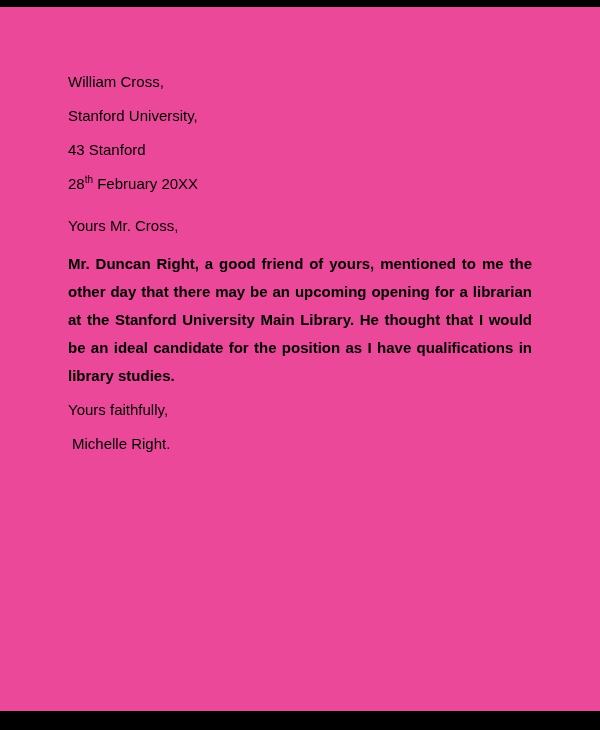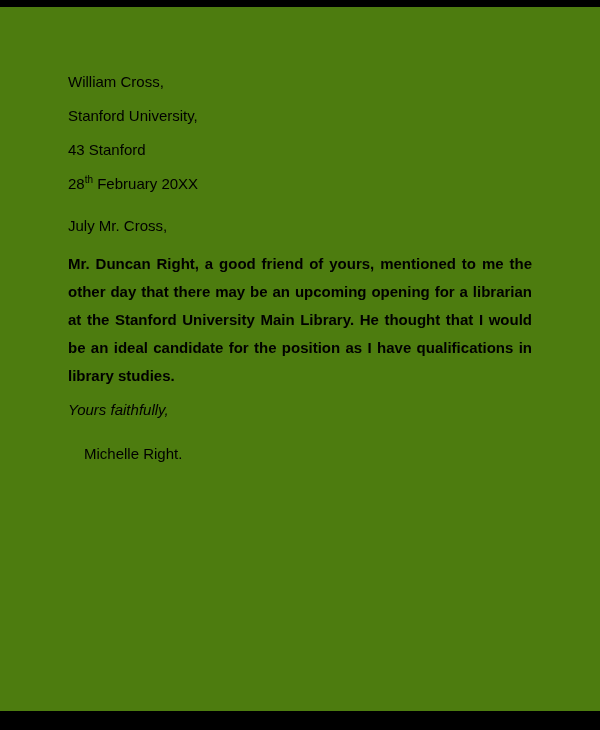--- a/index.html
+++ b/index.html
@@ -4,21 +4,21 @@
   <style>
     html, body {
       margin: 0;
       padding: 0;
       background: #ffffff;
     }
     .page {
       position: relative;
       width: 600px;
       height: 730px;
-      background: #4d7c0f;
+      background: #ec4899;
       overflow: hidden;
       font-family: "Liberation Sans", sans-serif;
       color: #000000;
     }
     .bar {
       position: absolute;
       left: 0;
       width: 600px;
       background: #000000;
     }
@@ -47,24 +47,23 @@
     .salutation {
       margin: 0 0 10px 0;
     }
     .para {
       margin: 0 0 6px 0;
       text-align: justify;
       font-weight: bold;
     }
     .closing {
       margin: 0 0 6px 0;
-      font-style: italic;
     }
     .signature {
-      margin: 16px;
+      margin: 4px;
     }
     sup.ord {
       font-size: 10px;
       line-height: 0;
       vertical-align: super;
     }
   </style>
 </head>
 <body>
 
@@ -73,21 +72,21 @@
   <div class="bar bar-top"></div>
 
   <div class="content">
 
     <p class="hline">William Cross,</p>
     <p class="hline">Stanford University,</p>
     <p class="hline">43 Stanford</p>
 
     <p class="date-line"><span>28</span><sup class="ord">th</sup><span> February 20XX</span></p>
 
-    <p class="salutation">July Mr. Cross,</p>
+    <p class="salutation">Yours Mr. Cross,</p>
 
     <p class="para">Mr. Duncan Right, a good friend of yours, mentioned to me the other day that there may be an upcoming opening for a librarian at the Stanford University Main Library. He thought that I would be an ideal candidate for the position as I have qualifications in library studies.</p>
 
     <p class="closing">Yours faithfully,</p>
     <p class="signature">Michelle Right.</p>
 
   </div>
 
   <div class="bar bar-bottom"></div>
 

